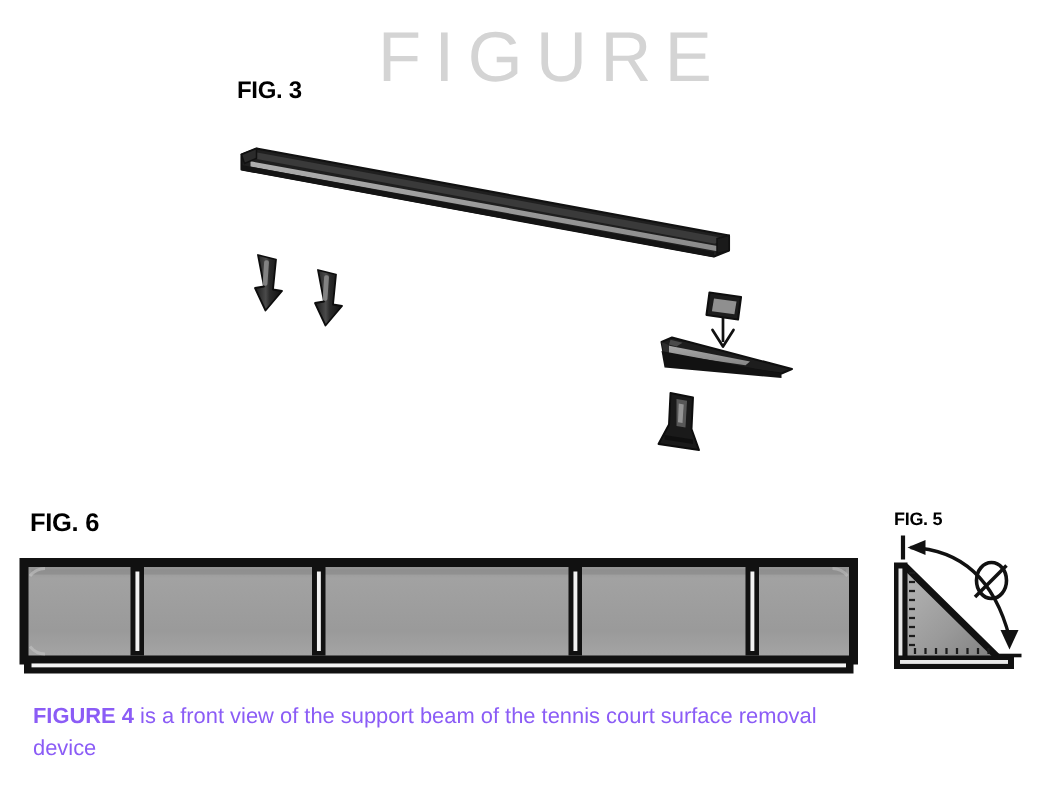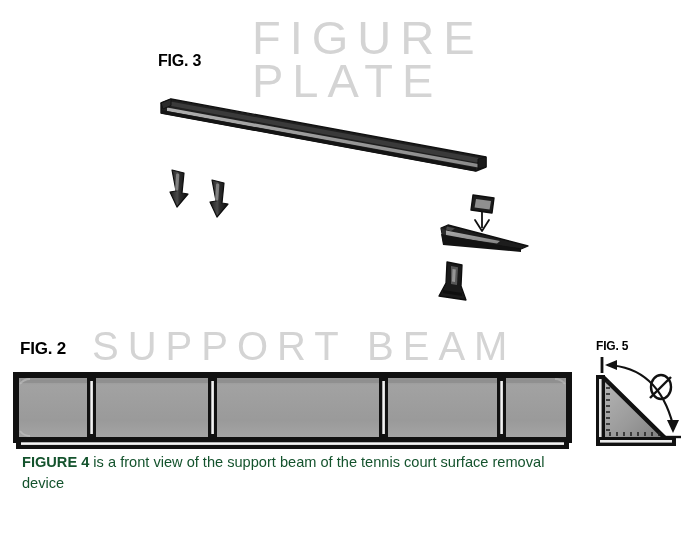--- a/index.html
+++ b/index.html
@@ -56,25 +56,25 @@
   #wm-support-beam {
     left: 92px; top: 328px;
     font-size: 40px;
     letter-spacing: 9px;
   }
 
   
   #caption {
     position: absolute;
     left: 22px;
-    top: 452px;
+    top: 468px;
     width: 540px;
     font-size: 14.6px;
     line-height: 1.45;
-    color: #14532d;
+    color: #8b5cf6;
     font-family: "Liberation Sans", sans-serif;
   }
   #caption b { font-weight: bold; }
 
   
   #drawing {
     position: absolute;
     left: 0; top: 0;
     width: 700px;
     height: 540px;
@@ -247,28 +247,26 @@
     </g>
 
     <g>
       <ellipse cx="661" cy="387" rx="10" ry="12" fill="none" stroke="#111111" stroke-width="2.4"></ellipse>
       <line x1="650" y1="398" x2="671" y2="377" stroke="#111111" stroke-width="2.4"></line>
     </g>
   </svg>
 
   <div class="watermark" id="wm-support-plate">
     <span class="wm-line">FIGURE</span>
-    <span class="wm-line">PLATE</span>
   </div>
 
   <div class="fig-label" id="fig3-label">FIG. 3</div>
 
-  <div class="watermark" id="wm-support-beam">SUPPORT BEAM</div>
-
-  <div class="fig-label" id="fig4-label">FIG. 2</div>
+
+  <div class="fig-label" id="fig4-label">FIG. 6</div>
 
   <div class="fig-label" id="fig5-label">FIG. 5</div>
 
   <div id="caption">
     <b>FIGURE 4</b><span> is a front view of the support beam of the tennis court surface removal device</span>
   </div>
 
 </div>
 
 </body></html>

